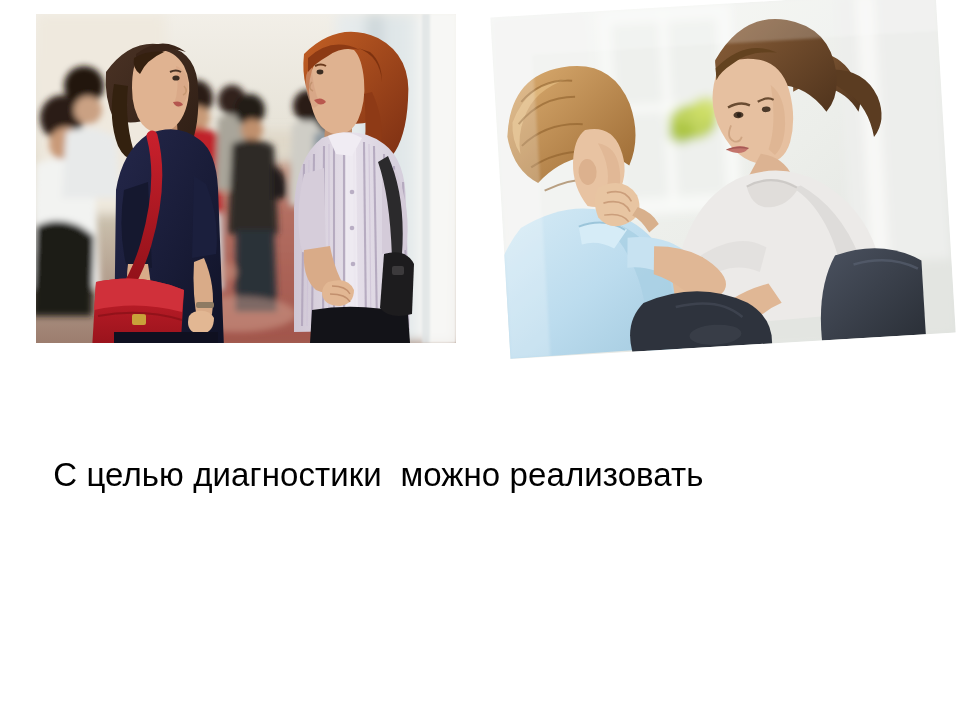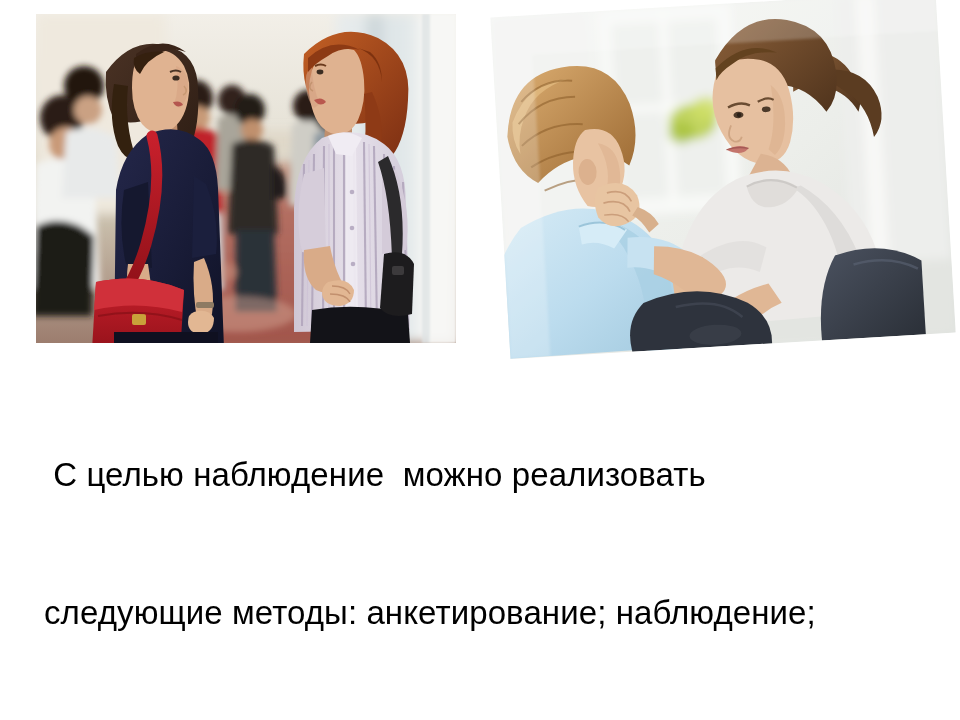--- a/index.html
+++ b/index.html
@@ -423,22 +423,21 @@
 
         <g filter="url(#rblurSm)" opacity="0.22">
           <rect x="0" y="0" width="446" height="40" fill="#ffffff"></rect>
           <rect x="0" y="0" width="40" height="342" fill="#ffffff"></rect>
         </g>
       </svg>
     </div>
   </div>
 
   <div class="body-text">
-    <span class="line"> С целью наблюдение  можно реализовать</span>
-    <span class="line">следующие методы: анкетирование; наблюдение;</span>
+    <span class="line"> С целью диагностики  можно реализовать</span>
     
     
     
     
     
   </div>
 
 </div>
 
 </body></html>

